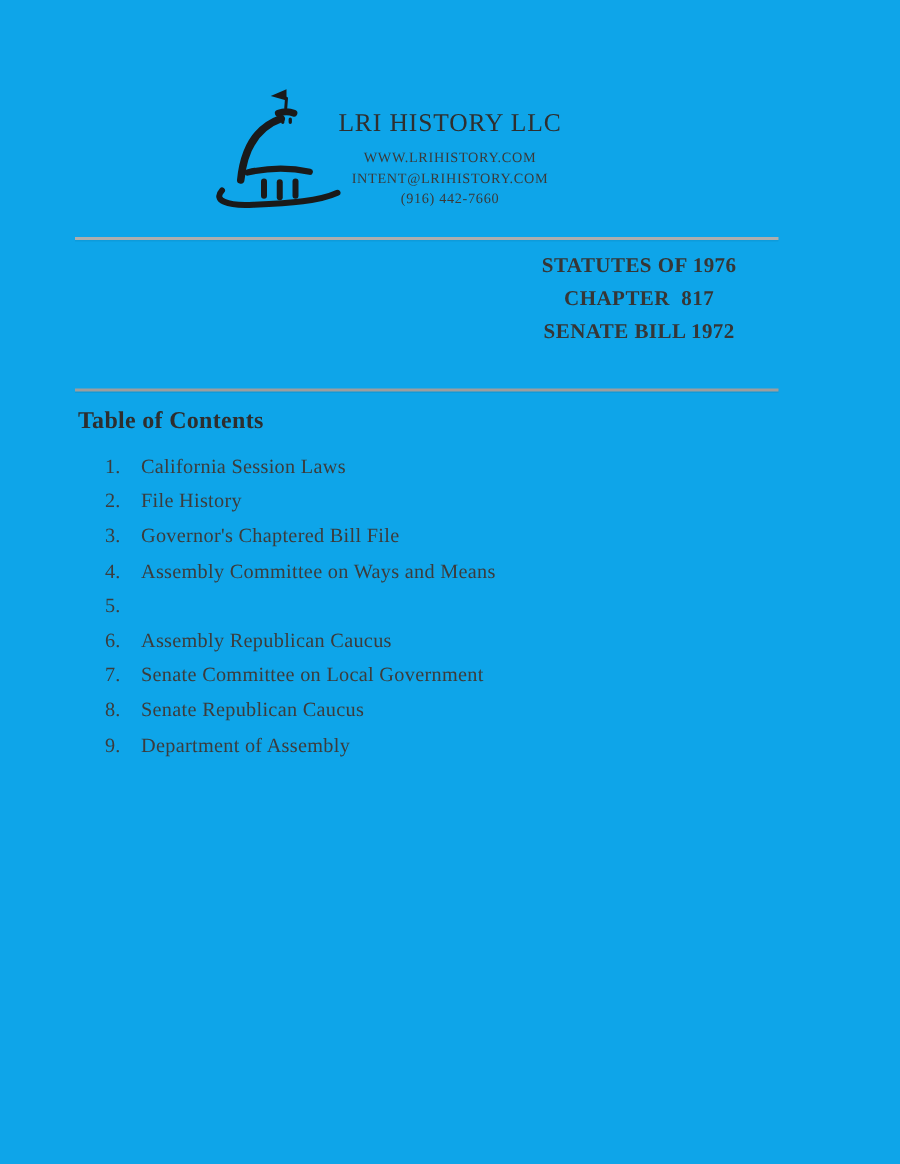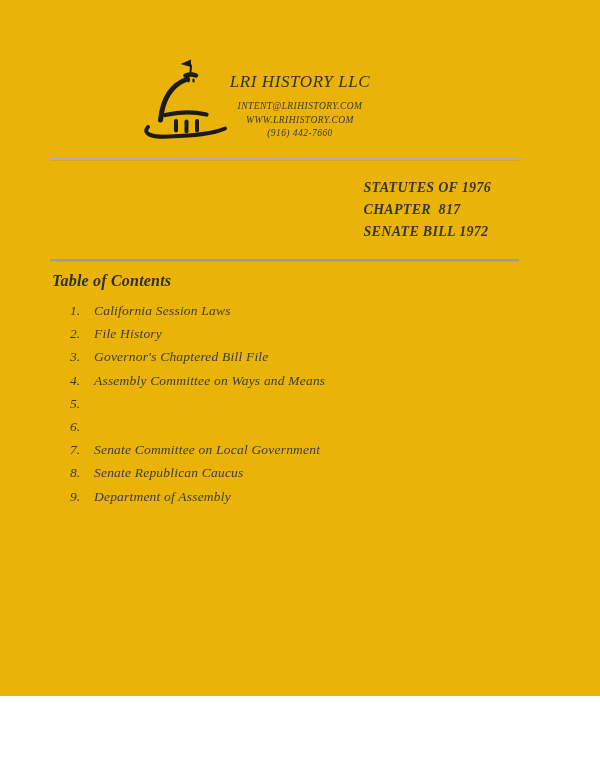--- a/index.html
+++ b/index.html
@@ -3,26 +3,25 @@
 <meta charset="utf-8">
 <style>
   html, body {
     margin: 0;
     padding: 0;
     background: #ffffff;
   }
   .page {
     position: relative;
     width: 600px;
-    height: 696px;
-    background: #eab308;
+    height: 776px;
+    background: #0ea5e9;
     font-family: "Liberation Serif", "DejaVu Serif", serif;
     color: #3a3a3a;
     overflow: hidden;
-    font-style: italic;
   }
 
   
   .logo {
     position: absolute;
     left: 134px;
     top: 58px;
     width: 102px;
     height: 82px;
   }
@@ -58,23 +57,23 @@
     height: 2px;
     background: #aeaeae;
     box-shadow: 0 1px 0 rgba(0,0,0,0.06);
   }
   .rule-1 { top: 158px; }
   .rule-2 { top: 259px; background: #9d9d9d; }
 
   
   .case-ref {
     position: absolute;
-    top: 177px;
+    top: 167px;
     right: 109px;
-    text-align: left;
+    text-align: center;
   }
   .case-ref-line {
     font-size: 14px;
     font-weight: bold;
     line-height: 22px;
     letter-spacing: 0.3px;
     color: #363636;
     white-space: pre; 
   }
 
@@ -137,22 +136,22 @@
       <path d="M42 63 L42 72.5" stroke="#1a1a1a" stroke-width="4" stroke-linecap="round"></path>
       <path d="M52.5 63.5 L52.5 73.5" stroke="#1a1a1a" stroke-width="4" stroke-linecap="round"></path>
       <path d="M63 63 L63 72.5" stroke="#1a1a1a" stroke-width="4" stroke-linecap="round"></path>
 
       <path d="M14 69 C8 75.5, 17 79.5, 35 78.5 C60 77.5, 79 76, 91 70.5" stroke="#1a1a1a" stroke-width="4" stroke-linecap="round"></path>
     </svg>
   </div>
 
   <div class="header-text">
     <div class="company-name">LRI HISTORY LLC</div>
+    <div class="contact-line">WWW.LRIHISTORY.COM</div>
     <div class="contact-line">INTENT@LRIHISTORY.COM</div>
-    <div class="contact-line">WWW.LRIHISTORY.COM</div>
     <div class="contact-line">(916) 442-7660</div>
   </div>
 
   <div class="rule rule-1"></div>
 
   <div class="case-ref">
     <div class="case-ref-line">STATUTES OF 1976</div>
     <div class="case-ref-line">CHAPTER  817</div>
     <div class="case-ref-line">SENATE BILL 1972</div>
   </div>
@@ -181,20 +180,21 @@
       <span class="toc-num">4.</span>
       <span class="toc-label">Assembly Committee on Ways and Means</span>
     </li>
 
     <li class="toc-item">
       <span class="toc-num">5.</span>
     </li>
 
     <li class="toc-item">
       <span class="toc-num">6.</span>
+      <span class="toc-label">Assembly Republican Caucus</span>
     </li>
 
     <li class="toc-item">
       <span class="toc-num">7.</span>
       <span class="toc-label">Senate Committee on Local Government</span>
     </li>
 
     <li class="toc-item">
       <span class="toc-num">8.</span>
       <span class="toc-label">Senate Republican Caucus</span>

